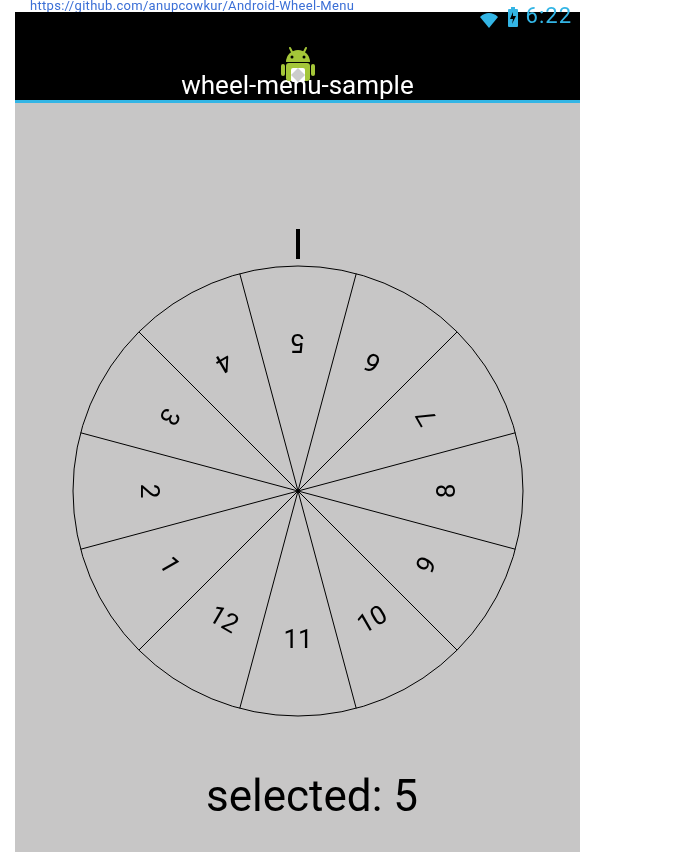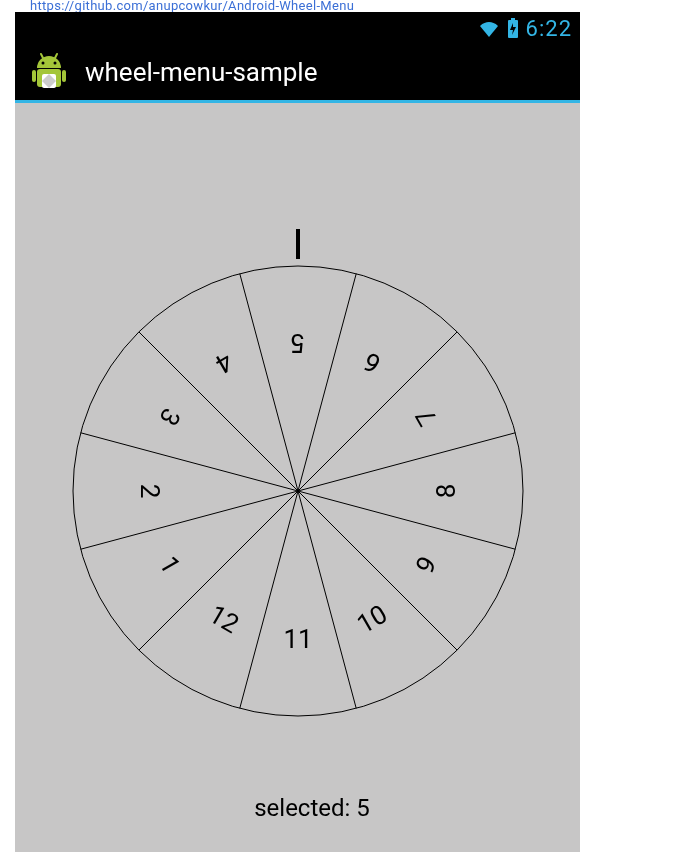--- a/index.html
+++ b/index.html
@@ -1,32 +1,32 @@
 <!DOCTYPE html>
 <html><head>
   <meta charset="utf-8">
   <style>
     * { box-sizing: border-box; margin: 0; padding: 0; }
     html, body { width: 698px; height: 859px; background: #fff; font-family: Roboto, "Helvetica Neue", Arial, sans-serif; }
     .page { width: 568px; height: 859px; position: relative; }
     .crumb { position: absolute; left: 30px; top: -2px; color: #3b6fd6; font-size: 13px; letter-spacing: .3px; white-space: nowrap; overflow: hidden; }
     .device-frame { position: absolute; left: 15px; top: 12px; width: 565px; height: 840px; background: #c7c6c6; }
-    .status-bar { height: 28px; background: #000; display: flex; align-items: center; justify-content: flex-end; padding: 16px 8px; gap: 6px; }
+    .status-bar { height: 28px; background: #000; display: flex; align-items: flex-end; justify-content: flex-end; padding: 16px 8px; gap: 6px; }
     .status-bar .time { color: #33b5e5; font-size: 22px; font-weight: 400; letter-spacing: 1px; }
     .wifi-icon svg, .batt-icon svg { display: block; }
-    .action-bar { height: 56px; background: #000; display: flex; align-items: center; padding: 0 12px; gap: 14px; }
+    .action-bar { height: 56px; background: #000; display: flex; align-items: center; padding: 0 12px; gap: 14px; flex-direction: column; }
     .holo-divider { height: 3px; background: #33b5e5; }
     .app-title { color: #fff; font-size: 26px; font-weight: 400; }
     .app-icon { width: 44px; height: 44px; position: relative; }
     .app-icon svg { position: absolute; inset: 0; }
     .content { position: absolute; left: 0; right: 0; top: 87px; bottom: 0; display: flex; flex-direction: column; align-items: center; }
     .pointer-mark { position: absolute; top: 130px; left: 50%; transform: translateX(-50%); width: 4px; height: 30px; background: #000; }
     .wheel-wrap { position: absolute; top: 162px; left: 50%; transform: translateX(-50%); width: 460px; height: 460px; }
     .wheel-wrap svg { width: 100%; height: 100%; display: block; }
-    .selected-label { position: absolute; bottom: 30px; left: 0; right: 0; text-align: center; font-size: 24px; color: #000; margin-left: 29px; }
+    .selected-label { position: absolute; bottom: 30px; left: 0; right: 0; text-align: center; font-size: 44px; color: #000; margin-left: 29px; }
     .wheel-text { font-size: 26px; fill: #000; text-anchor: middle; dominant-baseline: middle; font-family: Roboto, Arial, sans-serif; }
   </style>
 </head>
 <body>
 <div class="page">
 
   <div class="crumb">https://github.com/anupcowkur/Android-Wheel-Menu</div>
 
   <div class="device-frame">
 

